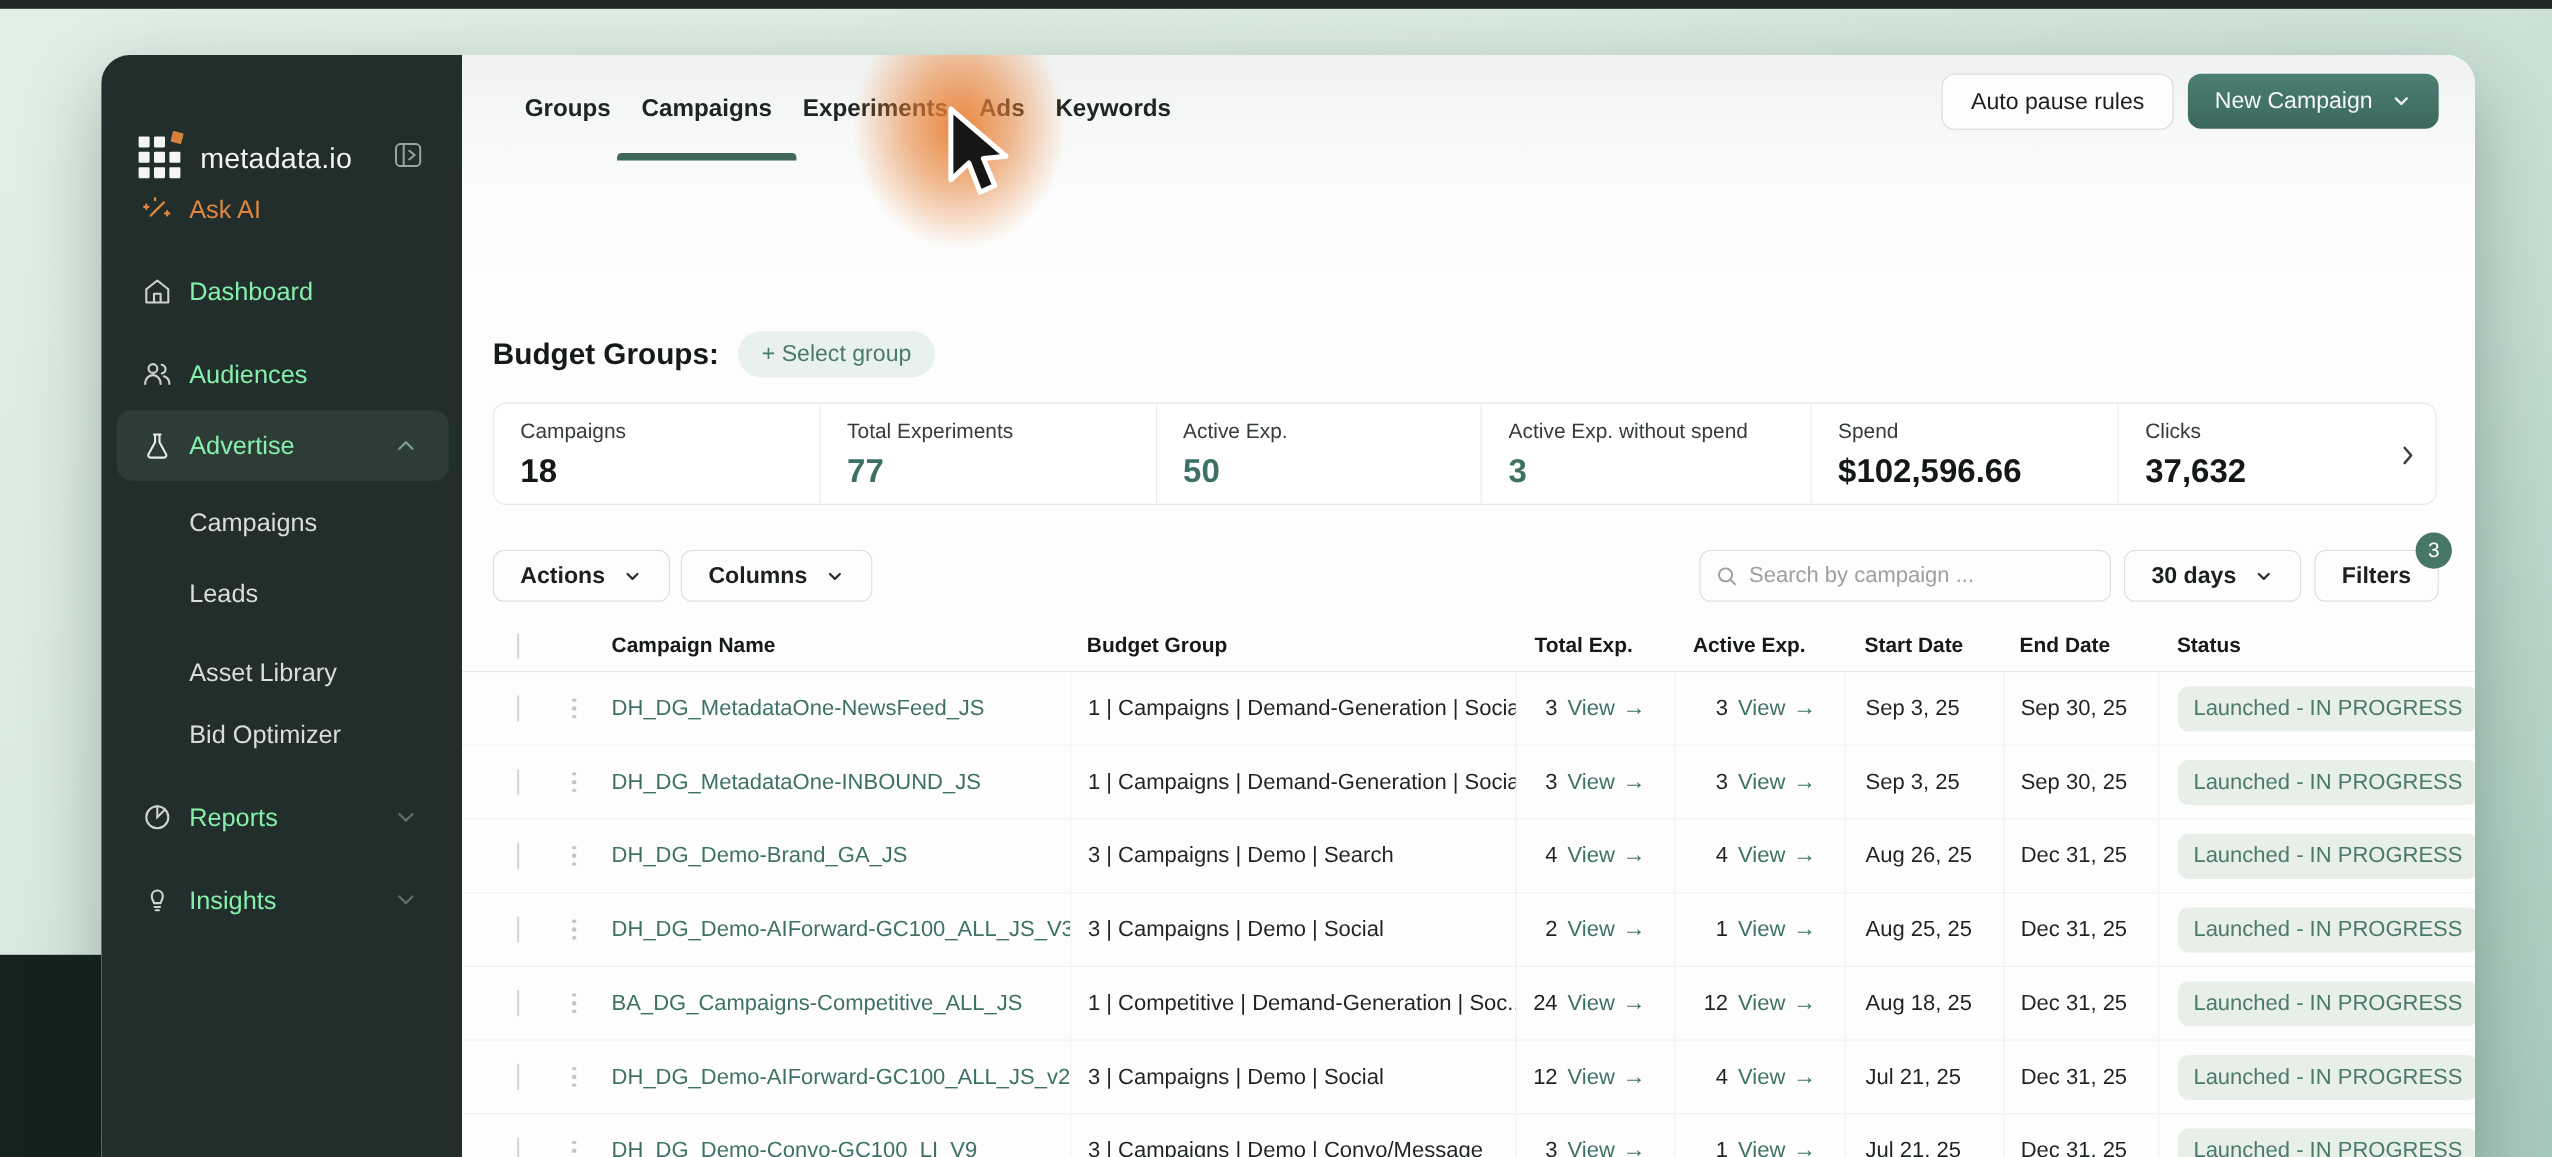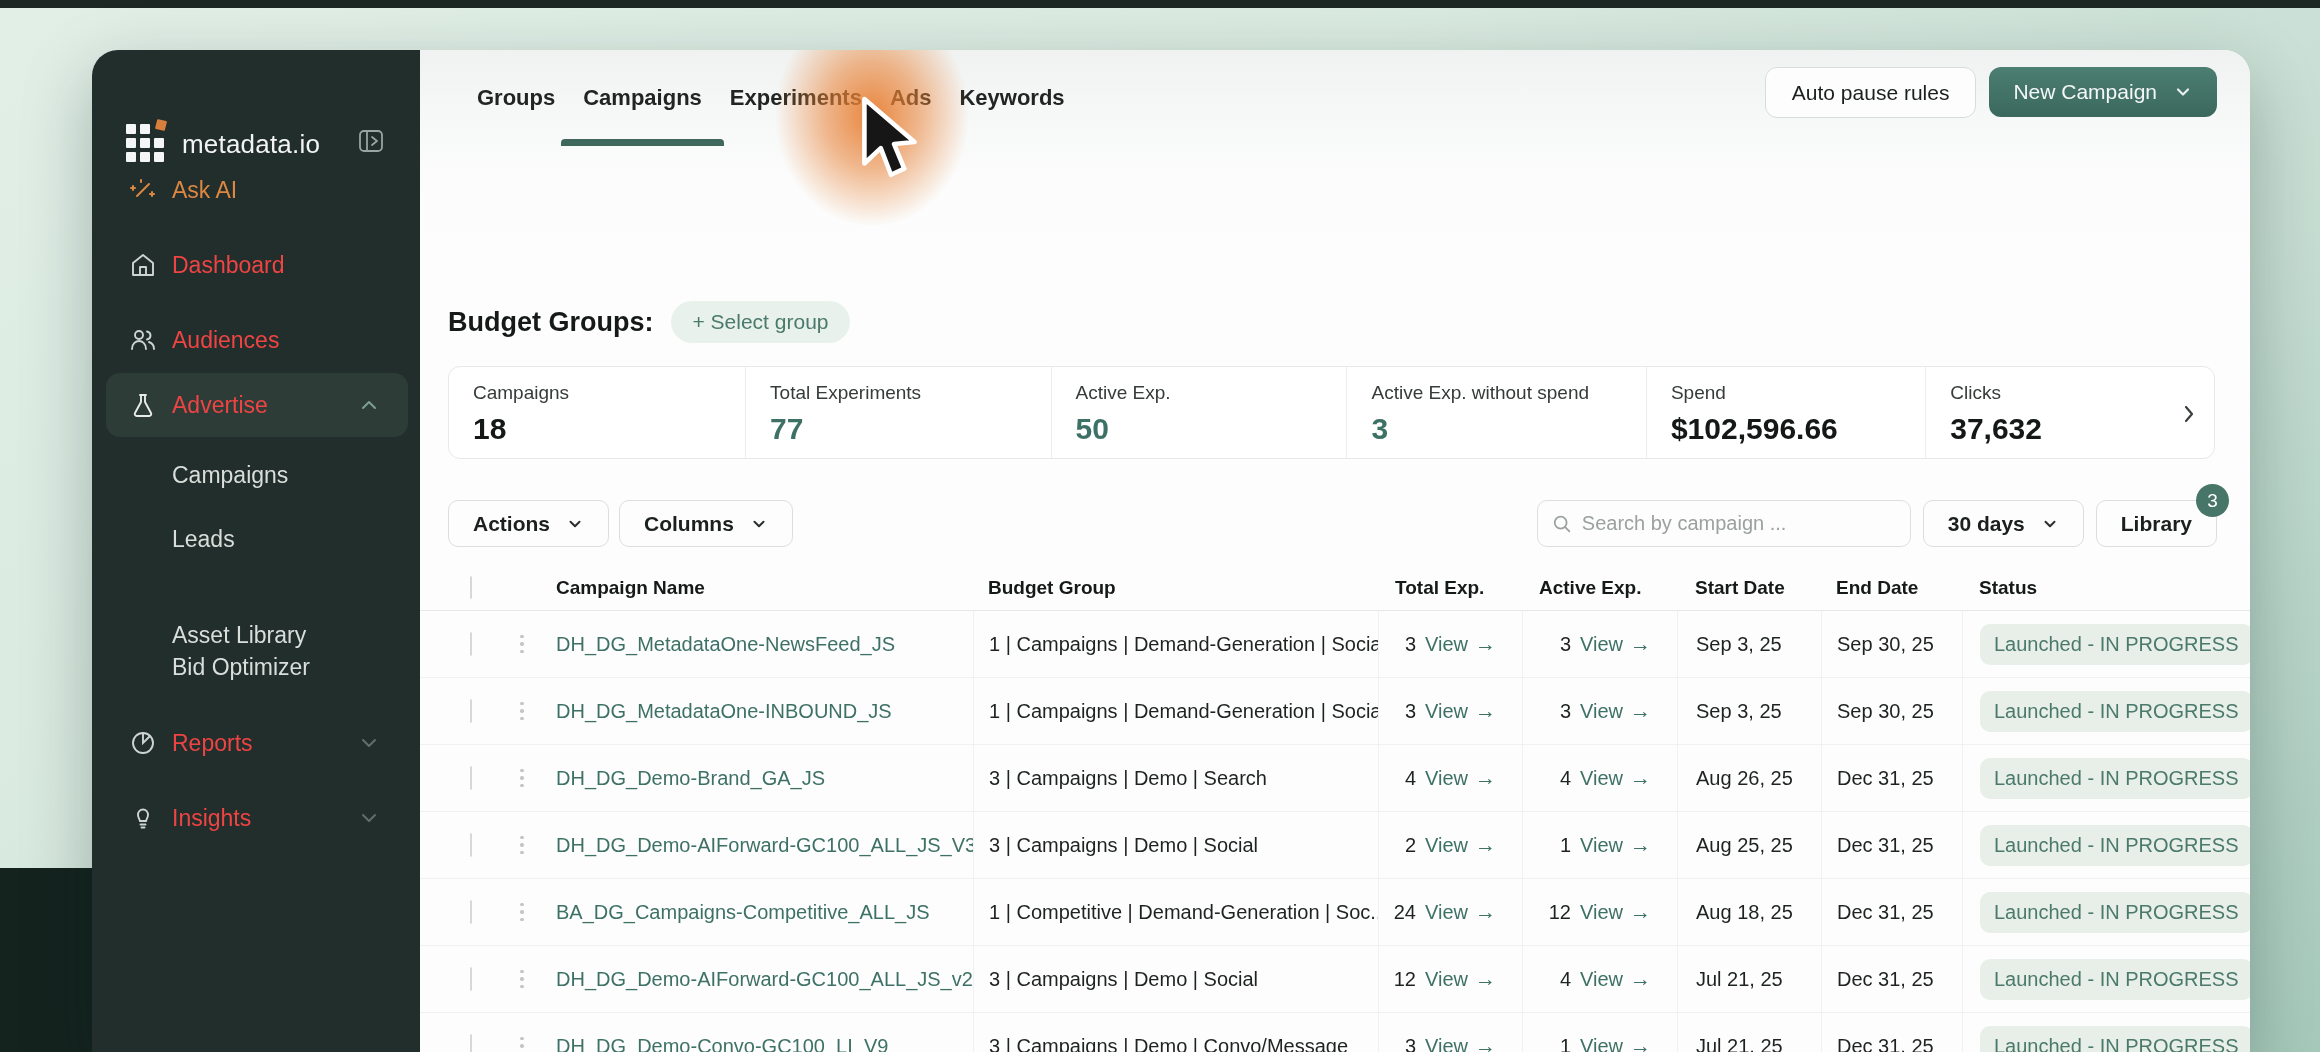--- a/index.html
+++ b/index.html
@@ -13,21 +13,21 @@
 
   
   .window { position:absolute; left:92px; top:50px; width:2158px; height:1010px;
             border-radius:26px 26px 0 0; overflow:hidden; display:flex;
             box-shadow:0 24px 70px rgba(8,30,24,0.28); background:#fcfdfc; }
 
   
   .sidebar { position:relative; width:328px; flex:0 0 328px; background:#212e2b; color:#e2e6e4; }
   .side-row { position:absolute; left:0; width:100%; height:56px; display:flex; align-items:center; }
   .side-row .icon { width:30px; height:30px; margin-left:36px; display:flex; align-items:center; justify-content:center; flex:0 0 30px; }
-  .side-row .lbl { margin-left:14px; font-size:23px; color:#ef4444; }
+  .side-row .lbl { margin-left:14px; font-size:23px; color:#86efac; }
   .side-row .chev { position:absolute; right:40px; }
   .logo-row { position:absolute; left:0; top:66px; width:100%; height:56px; display:flex; align-items:center; }
   .logo-grid { position:relative; width:40px; height:40px; margin-left:34px; flex:0 0 40px; }
   .logo-grid .cell { position:absolute; width:10px; height:10px; background:#f4f6f5; border-radius:1px; }
   .logo-grid .cell.orange { background:#d97f3e; transform:rotate(14deg); }
   .logo-text { margin-left:16px; font-size:26px; color:#f2f4f3; letter-spacing:0.2px; }
   .collapse-btn { position:absolute; right:36px; top:78px; }
   .askai .lbl { color:#dd8742; }
   .active-pill { position:absolute; left:14px; top:323px; width:302px; height:64px; background:#2e3c37; border-radius:14px; }
   .sub-lbl { position:absolute; left:80px; font-size:23px; color:#d9dedb; }
@@ -185,21 +185,21 @@
       <span class="chev">
         <svg width="22" height="22" viewBox="0 0 22 22" fill="none" stroke="#7ba093" stroke-width="2" stroke-linecap="round" stroke-linejoin="round">
           <path d="M5 14 L11 8 L17 14"></path>
         </svg>
       </span>
     </div>
 
     <div class="sub-items">
         <div class="sub-lbl" style="top: 412px;">Campaigns</div>
         <div class="sub-lbl" style="top: 476px;">Leads</div>
-        <div class="sub-lbl" style="top: 572px;">Asset Library</div>
+        <div class="sub-lbl" style="top: 548px;">Asset Library</div>
         <div class="sub-lbl" style="top: 604px;">Bid Optimizer</div>
       </div>
 
     <div class="side-row" style="top:665px">
       <span class="icon">
         <svg width="28" height="28" viewBox="0 0 28 28" fill="none" stroke="#ced4d1" stroke-width="1.9" stroke-linecap="round">
           <circle cx="14" cy="14" r="10"></circle>
             <path d="M14 4 L14 14 L21 7"></path>
         </svg>
       </span>
@@ -313,21 +313,21 @@
           </svg>
         <input value="" placeholder="Search by campaign ..." style="">
       </div>
       <button class="ctrl-btn">
         <span>30 days</span>
         <svg width="18" height="18" viewBox="0 0 20 20" fill="none" stroke="#2a2f2d" stroke-width="2.2" stroke-linecap="round" stroke-linejoin="round">
             <path d="M5 7.5 L10 12.5 L15 7.5"></path>
           </svg>
       </button>
       <span class="filters-wrap">
-        <button class="ctrl-btn">Library</button>
+        <button class="ctrl-btn">Filters</button>
         <span class="filters-badge">3</span>
       </span>
     </div>
 
     <div class="table-wrap">
       <div class="thead">
         <div class="c-check"><span class="checkbox"></span></div>
         <div class="c-drag"></div>
         <div class="c-name">Campaign Name</div>
         <div class="c-budget">Budget Group</div>

